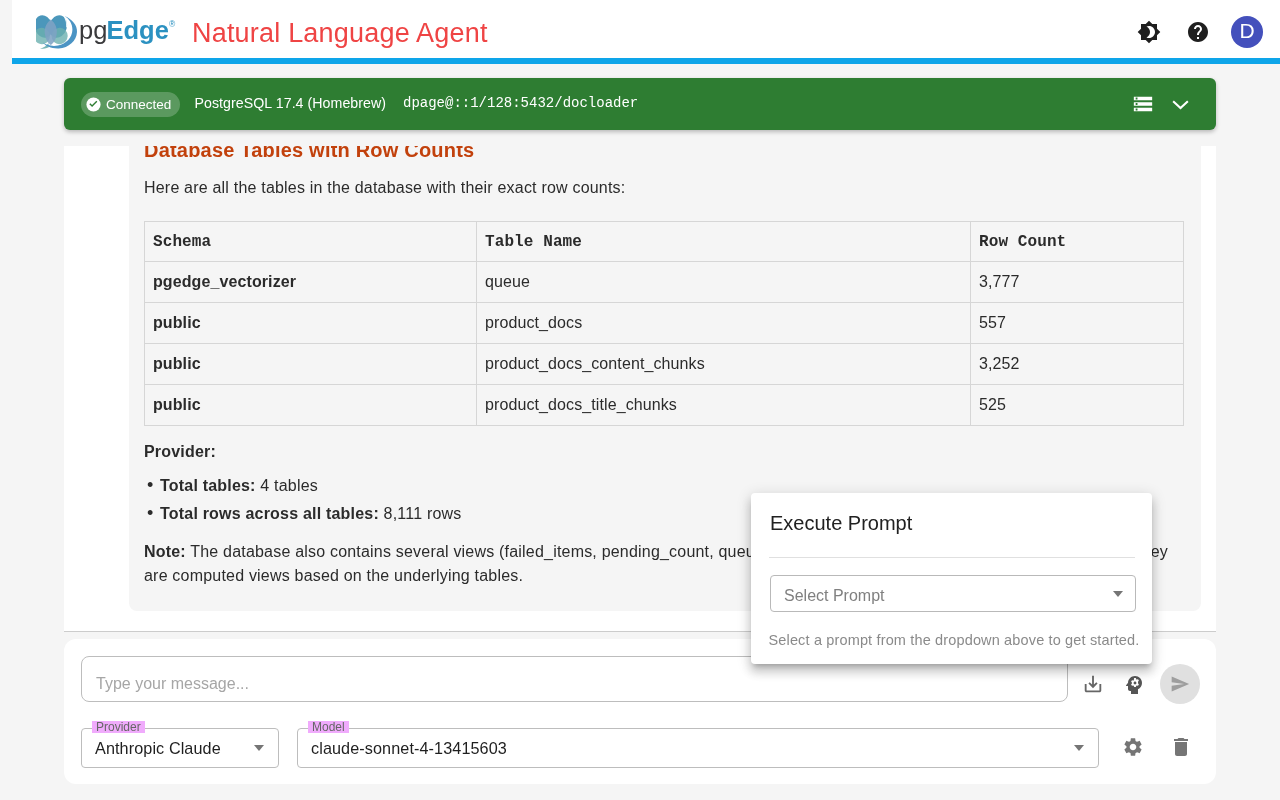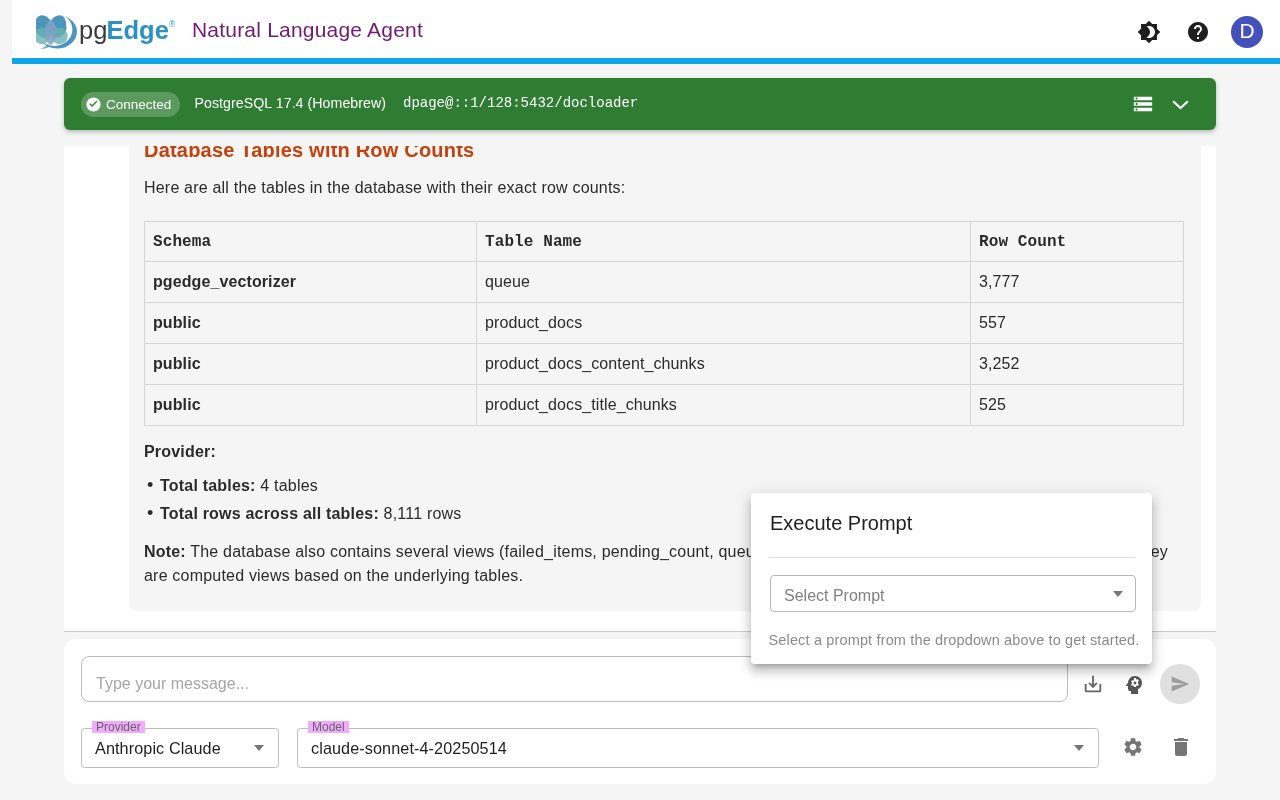--- a/index.html
+++ b/index.html
@@ -1,21 +1,21 @@
 <!DOCTYPE html>
 <html><head>
 <meta charset="utf-8">
 <style>
 * { margin:0; padding:0; box-sizing:border-box; }
 html,body { width:1280px; height:800px; overflow:hidden; font-family:"Liberation Sans", sans-serif; background:#f5f5f5; }
 .abs { position:absolute; }
 
 
 #header { position:absolute; left:12px; top:0; width:1280px; height:64px; background:#fff; border-bottom:6px solid #0ea5e9; z-index:30; }
-#title { position:absolute; left:180px; top:18px; font-size:21px; color:#701a75; letter-spacing:0.2px; }
+#title { position:absolute; left:180px; top:18px; font-size:27px; color:#ef4444; letter-spacing:0.2px; }
 
 
 #greenbar { position:absolute; left:64px; top:78px; width:1152px; height:52px; background:#2e7d32; border-radius:6px; box-shadow:0 2px 4px rgba(0,0,0,0.25); z-index:20; }
 #chip { position:absolute; left:17px; top:14px; height:25px; border-radius:13px; background:rgba(255,255,255,0.22); color:#fff; font-size:13.5px; padding:0 9px 0 25px; line-height:25px; }
 #pgtext { position:absolute; left:130.5px; top:16.5px; color:#fff; font-size:14.2px; letter-spacing:0.05px; }
 #monotext { position:absolute; left:339px; top:17px; color:#fff; font-size:14px; font-family:"Liberation Mono", monospace; }
 
 
 #panel { position:absolute; left:64px; top:146px; width:1152px; height:486px; background:#fff; border-bottom:1px solid #ccc; overflow:hidden; z-index:5; }
 #card { position:absolute; left:65px; top:-40px; width:1072px; height:505px; background:#f5f5f5; border-radius:8px; }
@@ -159,21 +159,21 @@
         <path d="M2.01 21L23 12 2.01 3 2 10l15 2-15 2z"></path>
       </svg>
     </div>
   <div class="sel" style="left:17px;top:89px;width:198px;">
     <span class="lbl">Provider</span>
       <span class="val">Anthropic Claude</span>
     <div class="caret" style="right:14px;top:16px;"></div>
   </div>
   <div class="sel" style="left:233px;top:89px;width:802px;">
     <span class="lbl">Model</span>
-      <span class="val">claude-sonnet-4-20250514</span>
+      <span class="val">claude-sonnet-4-13415603</span>
     <div class="caret" style="right:14px;top:16px;"></div>
   </div>
   <svg class="abs" style="left:1058px;top:97px;" width="22" height="22" viewBox="0 0 24 24" fill="#757575">
       <path d="M19.14 12.94c.04-.3.06-.61.06-.94 0-.32-.02-.64-.07-.94l2.03-1.58c.18-.14.23-.41.12-.61l-1.92-3.32c-.12-.22-.37-.29-.59-.22l-2.39.96c-.5-.38-1.03-.7-1.62-.94l-.36-2.54c-.04-.24-.24-.41-.48-.41h-3.84c-.24 0-.43.17-.47.41l-.36 2.54c-.59.24-1.13.57-1.62.94l-2.39-.96c-.22-.08-.47 0-.59.22L2.74 8.87c-.12.21-.08.47.12.61l2.03 1.58c-.05.3-.09.63-.09.94s.02.64.07.94l-2.03 1.58c-.18.14-.23.41-.12.61l1.92 3.32c.12.22.37.29.59.22l2.39-.96c.5.38 1.03.7 1.62.94l.36 2.54c.05.24.24.41.48.41h3.84c.24 0 .44-.17.47-.41l.36-2.54c.59-.24 1.13-.56 1.62-.94l2.39.96c.22.08.47 0 .59-.22l1.92-3.32c.12-.22.07-.47-.12-.61l-2.01-1.58zM12 15.6c-1.98 0-3.6-1.62-3.6-3.6s1.62-3.6 3.6-3.6 3.6 1.62 3.6 3.6-1.62 3.6-3.6 3.6z"></path>
     </svg>
   <svg class="abs" style="left:1105px;top:96px;" width="24" height="24" viewBox="0 0 24 24" fill="#757575">
       <path d="M6 19c0 1.1.9 2 2 2h8c1.1 0 2-.9 2-2V7H6v12zM19 4h-3.5l-1-1h-5l-1 1H5v2h14V4z"></path>
     </svg>
 </div>
 

